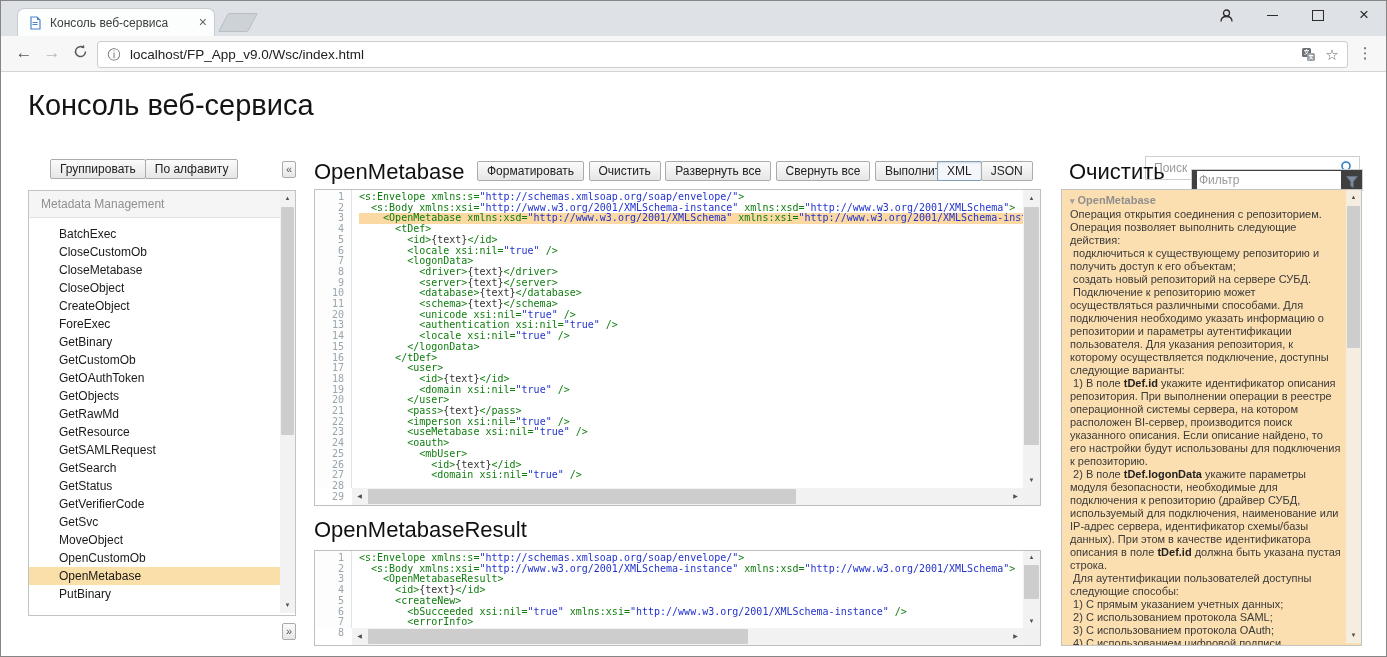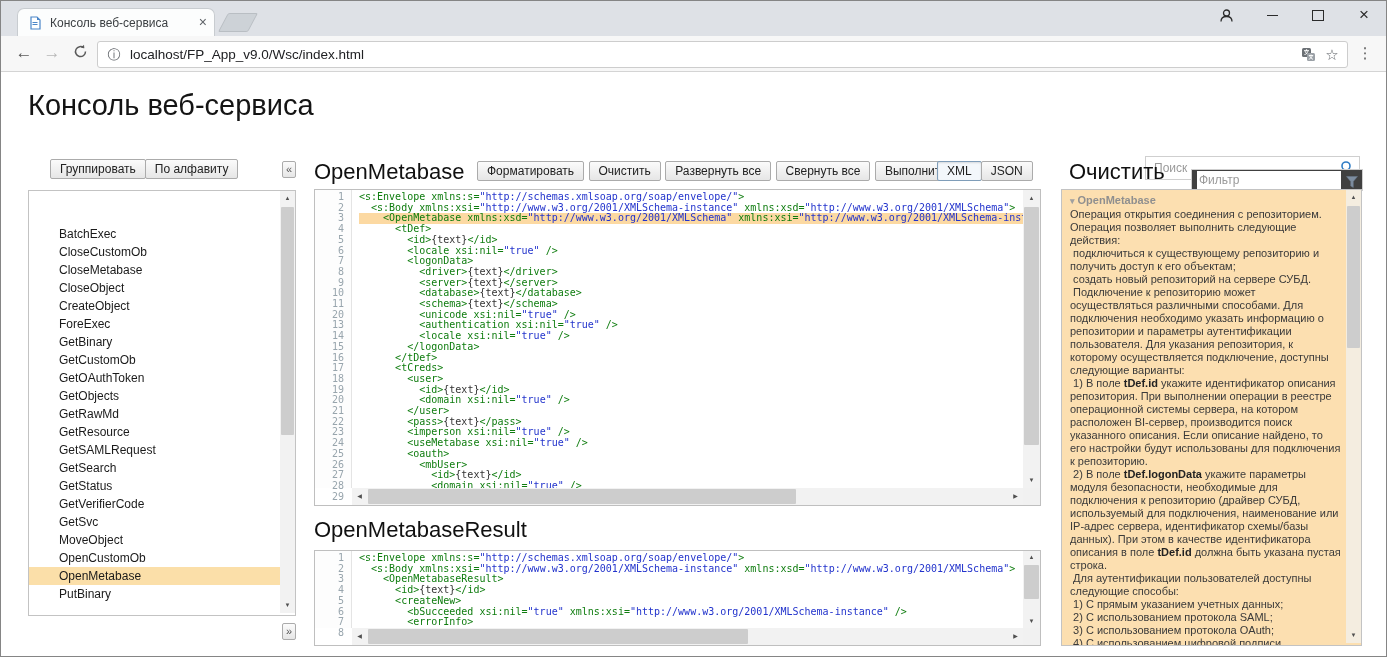--- a/index.html
+++ b/index.html
@@ -152,20 +152,21 @@
       </span>
     </div>
 
     <div class="sidebar">
       <div style="position:absolute; left:22px; top:0; white-space:nowrap">
         <span class="btn">Группировать</span><span class="btn" style="margin-left:-1px">По алфавиту</span>
       </div>
       <span class="btn tiny" style="position:absolute; right:0; top:2px">«</span>
 
       <div class="listbox">
+        <div class="list-header">Metadata Management</div>
         <div class="list-inner">
             <div class="list-item">BatchExec</div>
             <div class="list-item">CloseCustomOb</div>
             <div class="list-item">CloseMetabase</div>
             <div class="list-item">CloseObject</div>
             <div class="list-item">CreateObject</div>
             <div class="list-item">ForeExec</div>
             <div class="list-item">GetBinary</div>
             <div class="list-item">GetCustomOb</div>
             <div class="list-item">GetOAuthToken</div>
@@ -247,21 +248,20 @@
             <div class="cl"><span class="tag">        &lt;logonData&gt;</span></div>
             <div class="cl"><span class="tag">          &lt;driver&gt;</span><span class="txt">{text}</span><span class="tag">&lt;/driver&gt;</span></div>
             <div class="cl"><span class="tag">          &lt;server&gt;</span><span class="txt">{text}</span><span class="tag">&lt;/server&gt;</span></div>
             <div class="cl"><span class="tag">          &lt;database&gt;</span><span class="txt">{text}</span><span class="tag">&lt;/database&gt;</span></div>
             <div class="cl"><span class="tag">          &lt;schema&gt;</span><span class="txt">{text}</span><span class="tag">&lt;/schema&gt;</span></div>
             <div class="cl"><span class="tag">          &lt;unicode xsi:nil=</span><span class="str">"true"</span><span class="tag"> /&gt;</span></div>
             <div class="cl"><span class="tag">          &lt;authentication xsi:nil=</span><span class="str">"true"</span><span class="tag"> /&gt;</span></div>
             <div class="cl"><span class="tag">          &lt;locale xsi:nil=</span><span class="str">"true"</span><span class="tag"> /&gt;</span></div>
             <div class="cl"><span class="tag">        &lt;/logonData&gt;</span></div>
             <div class="cl"><span class="tag">      &lt;/tDef&gt;</span></div>
-            <div class="cl"><span class="tag">      &lt;tCreds&gt;</span></div>
             <div class="cl"><span class="tag">        &lt;user&gt;</span></div>
             <div class="cl"><span class="tag">          &lt;id&gt;</span><span class="txt">{text}</span><span class="tag">&lt;/id&gt;</span></div>
             <div class="cl"><span class="tag">          &lt;domain xsi:nil=</span><span class="str">"true"</span><span class="tag"> /&gt;</span></div>
             <div class="cl"><span class="tag">        &lt;/user&gt;</span></div>
             <div class="cl"><span class="tag">        &lt;pass&gt;</span><span class="txt">{text}</span><span class="tag">&lt;/pass&gt;</span></div>
             <div class="cl"><span class="tag">        &lt;imperson xsi:nil=</span><span class="str">"true"</span><span class="tag"> /&gt;</span></div>
             <div class="cl"><span class="tag">        &lt;useMetabase xsi:nil=</span><span class="str">"true"</span><span class="tag"> /&gt;</span></div>
             <div class="cl"><span class="tag">        &lt;oauth&gt;</span></div>
             <div class="cl"><span class="tag">          &lt;mbUser&gt;</span></div>
             <div class="cl"><span class="tag">            &lt;id&gt;</span><span class="txt">{text}</span><span class="tag">&lt;/id&gt;</span></div>

